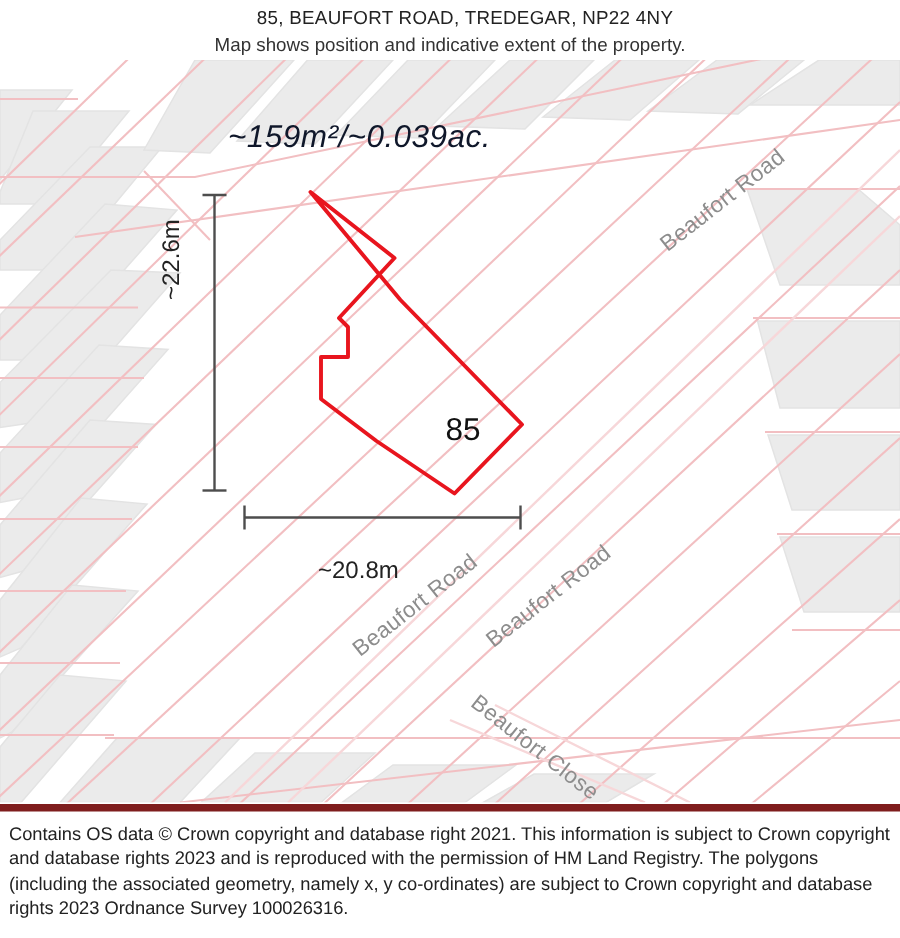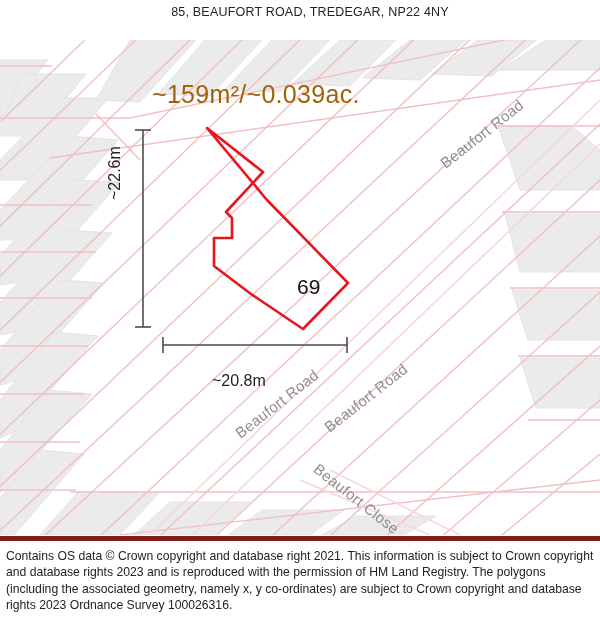--- a/index.html
+++ b/index.html
@@ -62,23 +62,24 @@
   
   .map-label {
     position: absolute;
     font-family: "Liberation Sans", sans-serif;
     color: #444444;
     white-space: nowrap;
   }
   .area-label {
     left: 152px;
     top: 40px;
-    font-size: 25px;
-    color: #a16207;
+    font-size: 21px;
+    color: #0f172a;
     letter-spacing: 0.3px;
+    font-style: italic;
   }
   .house-number {
     left: 297px;
     top: 235px;
     font-size: 21px;
     color: #111111;
   }
   .dim-h {
     left: 212px;
     top: 332px;
@@ -122,20 +123,21 @@
     color: #222222;
   }
 </style>
 </head>
 <body>
 
 <div class="page">
 
   <div class="header">
     <div class="header-title">85, BEAUFORT ROAD, TREDEGAR, NP22 4NY</div>
+    <div class="header-sub">Map shows position and indicative extent of the property.</div>
   </div>
 
   <div class="map">
     <svg width="600" height="495" viewBox="0 0 600 495" xmlns="http://www.w3.org/2000/svg">
       <g>
         <rect x="0" y="0" width="600" height="495" fill="#ffffff"></rect>
       </g>
 
       <g fill="#ebebeb" stroke="#e3e3e3" stroke-width="1">
         <polygon points="0,20 48,20 0,80"></polygon>
@@ -225,21 +227,21 @@
         <path d="M135,90 L151,90"></path>
         <path d="M135,287 L151,287"></path>
 
         <path d="M163,305 L347,305"></path>
         <path d="M163,297 L163,313"></path>
         <path d="M347,297 L347,313"></path>
       </g>
     </svg>
 
     <div class="map-label area-label">~159m²/~0.039ac.</div>
-    <div class="map-label house-number">69</div>
+    <div class="map-label house-number">85</div>
     <div class="map-label dim-h">~20.8m</div>
     <div class="map-label dim-v">~22.6m</div>
 
     <div class="map-label street street-1">Beaufort Road</div>
     <div class="map-label street street-2">Beaufort Road</div>
     <div class="map-label street street-3">Beaufort Road</div>
     <div class="map-label street street-4">Beaufort Close</div>
   </div>
 
   <div class="footer">

